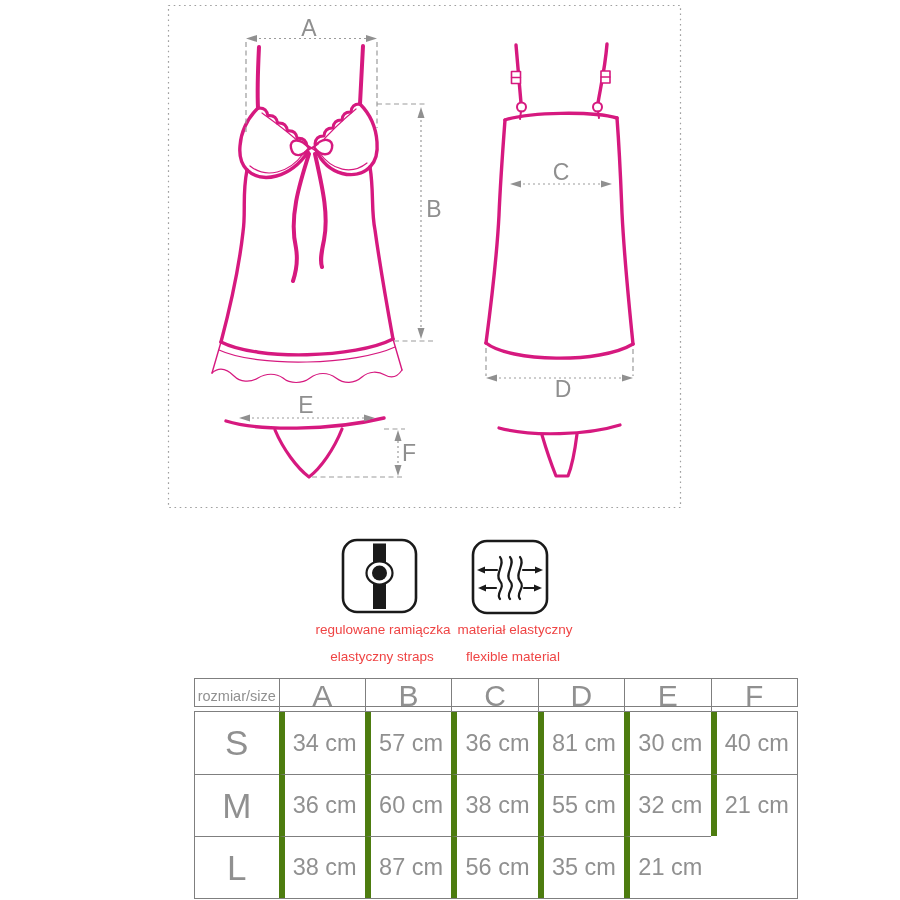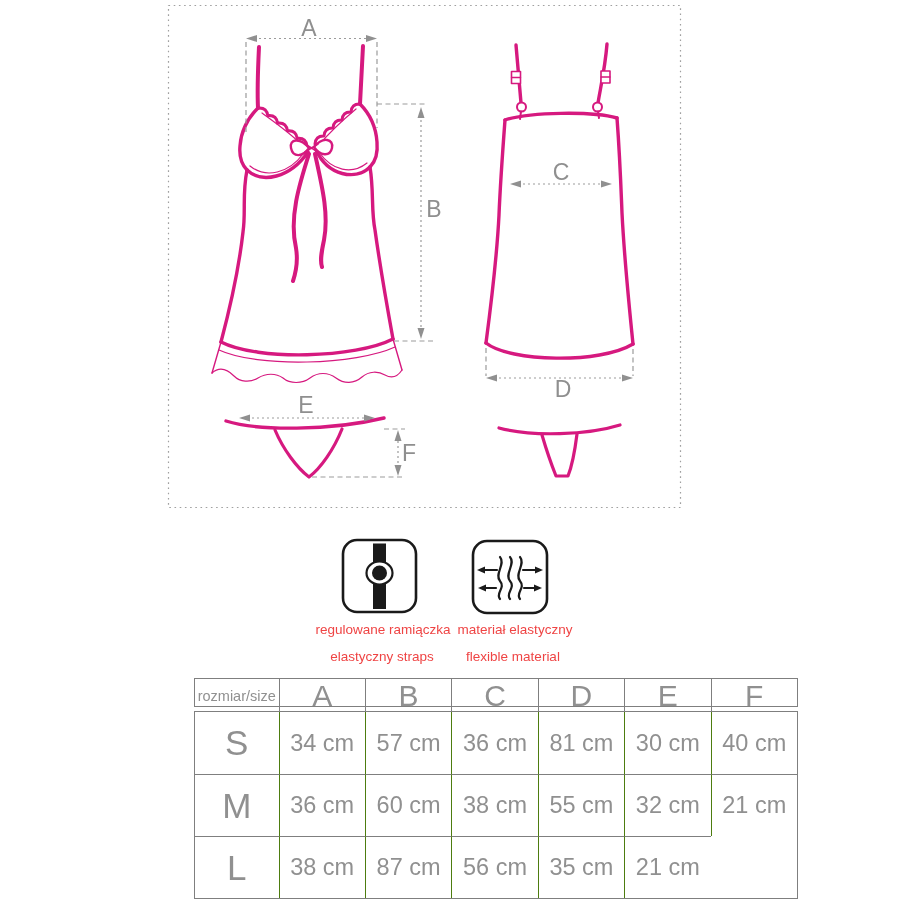--- a/index.html
+++ b/index.html
@@ -12,21 +12,21 @@
   .size-table{position:absolute;left:166px;top:678px;width:604px;margin-left:28px;}
   .tbl-header{display:grid;grid-template-columns:83.5px repeat(6,1fr);height:29px;
               border:1px solid #7f7f7f;box-sizing:border-box;}
   .tbl-header .cell{display:flex;align-items:center;justify-content:center;color:#909090;}
   .tbl-header .cell + .cell{border-left:1px solid #7f7f7f;}
   .hdr-size{font-size:14.5px;}
   .hdr-letter{font-size:30px;}
   .tbl-body{display:grid;grid-template-columns:83.5px repeat(6,1fr);grid-auto-rows:62px;
             border:1px solid #7f7f7f;box-sizing:border-box;margin-top:4px;}
   .tbl-body .cell{display:flex;align-items:center;justify-content:center;color:#909090;
-                  border-left:1px solid #4d7c0f;border-top:1px solid #7f7f7f;box-sizing:border-box;}
+                  border-left:6px solid #4d7c0f;border-top:1px solid #7f7f7f;box-sizing:border-box;}
   .tbl-body .cell.c0{border-left:none;}
   .tbl-body .cell.r0{border-top:none;}
   .size-letter{font-size:35px;}
   .value{font-size:23.5px;white-space:nowrap;}
 </style>
 </head>
 <body>
 
 <div class="canvas">
 

